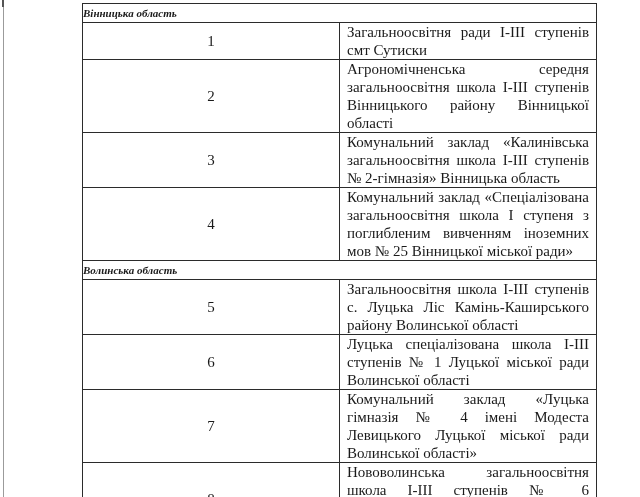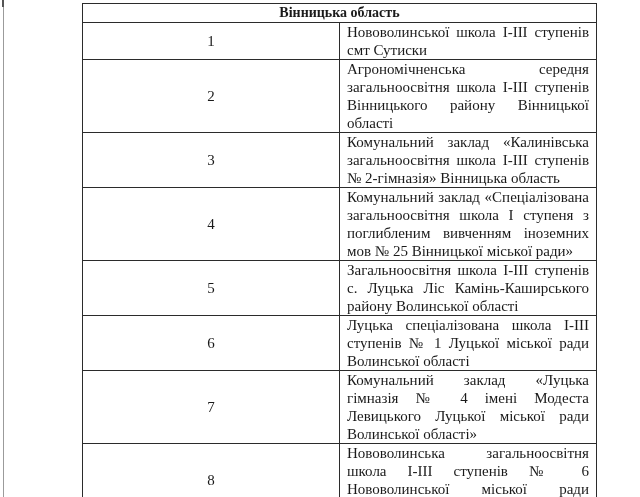--- a/index.html
+++ b/index.html
@@ -34,53 +34,56 @@
     vertical-align:middle;
     overflow:hidden;
   }
   .doc-table td.num{
     width:46px;text-align:center;padding:0 2px;
   }
   .doc-table td.name{
     text-align:justify;
   }
   .doc-table tr.region-row td{
-    text-align:center;font-weight:bold;
-    font-size:14px;height:15px;padding:0;
+    font-weight:bold;font-style:italic;
+    font-size:11px;height:15px;padding:0;
   }
   .doc-table tr.first-region td{height:13px;}
 </style>
 </head>
 <body>
 
 <div class="page-edge-line"></div>
 <div class="page-edge-mark"></div>
 
 <table class="doc-table">
   <tbody>
     <tr class="region-row first-region">
       <td colspan="2">Вінницька область</td>
     </tr>
     <tr>
       <td class="num">1</td>
-      <td class="name">Нововолинської школа I-III ступенів смт Сутиски</td>
+      <td class="name">Загальноосвітня ради I-III ступенів смт Сутиски</td>
     </tr>
     <tr>
       <td class="num">2</td>
       <td class="name">Агрономічненська середня загальноосвітня школа I-III&nbsp;ступенів Вінницького району Вінницької області</td>
     </tr>
     <tr>
       <td class="num">3</td>
       <td class="name">Комунальний заклад «Калинівська загальноосвітня школа I-III&nbsp;ступенів №&nbsp;2-гімназія» Вінницька область</td>
     </tr>
     <tr>
       <td class="num">4</td>
       <td class="name">Комунальний заклад «Спеціалізована загальноосвітня школа I&nbsp;ступеня з поглибленим вивченням іноземних мов №&nbsp;25 Вінницької міської ради»</td>
     </tr>
 
+    <tr class="region-row">
+      <td colspan="2">Волинська область</td>
+    </tr>
     <tr>
       <td class="num">5</td>
       <td class="name">Загальноосвітня школа I-III ступенів с. Луцька Ліс Камінь-Каширського району Волинської області</td>
     </tr>
     <tr>
       <td class="num">6</td>
       <td class="name">Луцька спеціалізована школа I-III ступенів №&nbsp;1 Луцької міської ради Волинської області</td>
     </tr>
     <tr>
       <td class="num">7</td>

